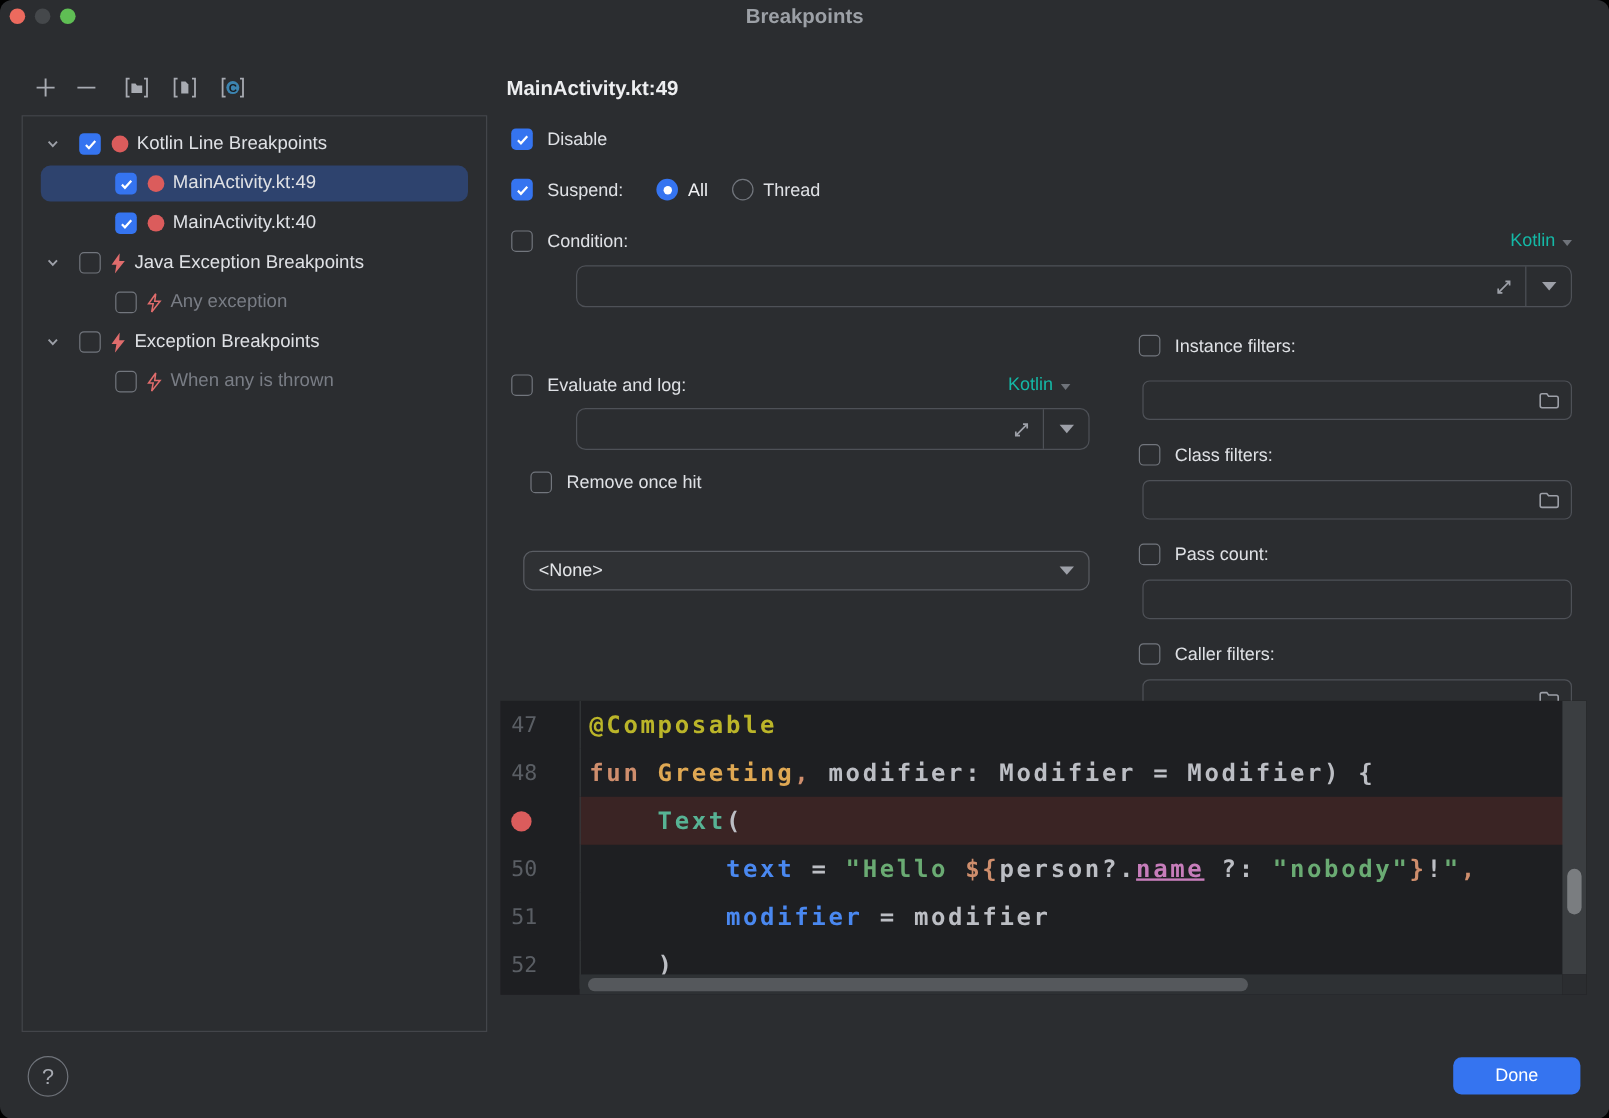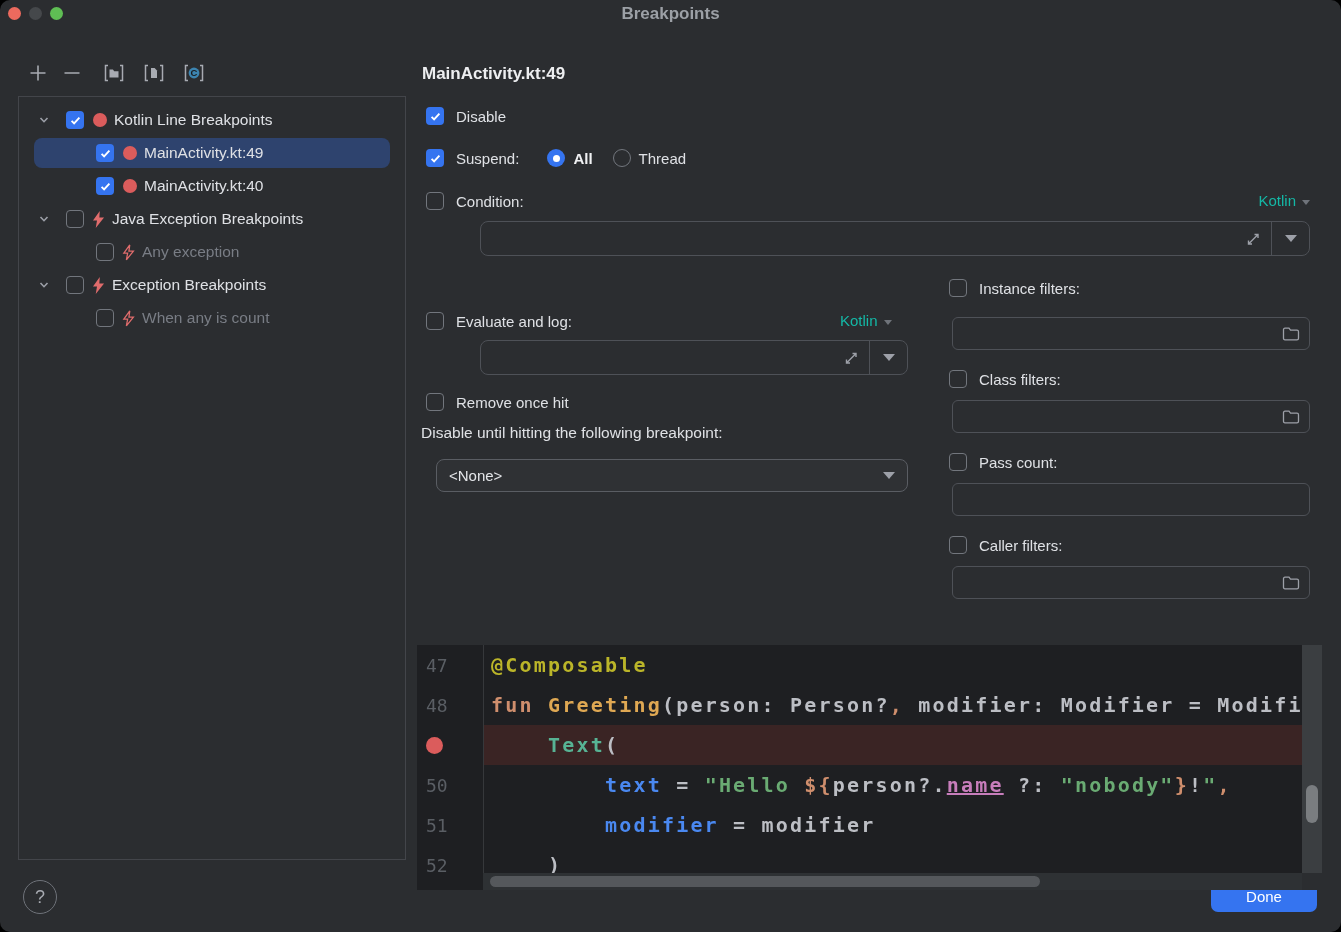--- a/index.html
+++ b/index.html
@@ -36,42 +36,42 @@
   .cb.off{border:1.5px solid #72767D;}
   .radio{width:18px;height:18px;border-radius:50%;flex:none;position:relative;}
   .radio.sel{background:#3574F0;}
   .radio.sel::after{content:"";position:absolute;left:5.5px;top:5.5px;width:7px;height:7px;border-radius:50%;background:#fff;}
   .radio.unsel{border:1.5px solid #72767D;}
   .radio.dis-sel{border:1.5px solid #565A60;}
   .radio.dis-sel::after{content:"";position:absolute;left:4.5px;top:4.5px;width:6px;height:6px;border-radius:50%;background:#6F737A;}
   
   .row{position:absolute;display:flex;align-items:center;height:20px;}
   .lbl{font-size:15px;color:#DFE1E5;white-space:pre;}
-  .lbl.b{font-weight:700;color:#F0F1F3;}
+  .lbl.b{font-weight:400;color:#F0F1F3;}
   .lbl.dim{color:#6F737A;}
   .pagetitle{position:absolute;left:422px;top:64px;font-size:17px;font-weight:700;color:#EDEEF0;}
   .ml12{margin-left:12px;} .ml8{margin-left:8px;} .ml10{margin-left:10px;}
   .ml18{margin-left:18px;} .ml20{margin-left:20px;} .ml28{margin-left:28px;}
   .lang{position:absolute;display:flex;align-items:center;font-size:15px;color:#14b8a6;cursor:default;}
   .lang-tri{width:0;height:0;border-left:4px solid transparent;border-right:4px solid transparent;
     border-top:5px solid #6F737A;margin-left:6px;margin-top:3px;}
   .xfield{position:absolute;border:1px solid #4E5157;border-radius:8px;display:flex;align-items:center;background:#2B2D30;}
   .xinput{flex:1;height:100%;background:transparent;border:none;outline:none;}
   .expandbox{padding:0 10px;display:flex;align-items:center;color:#9DA0A8;}
   .xdivider{width:1px;align-self:stretch;background:#4E5157;}
   .xarrow{width:37px;display:flex;align-items:center;justify-content:center;}
   .tri-down{width:0;height:0;border-left:6px solid transparent;border-right:6px solid transparent;border-top:7px solid #9DA0A8;}
   .ffield{position:absolute;border:1px solid #4E5157;border-radius:6px;display:flex;align-items:center;
     justify-content:flex-end;padding:0 9px;background:#2B2D30;}
   .sectionlbl{position:absolute;font-size:15.5px;color:#DFE1E5;}
   .combo{position:absolute;border:1px solid #5A5D63;background:#2F3134;border-radius:8px;
     display:flex;align-items:center;padding:0 12px;font-size:15px;color:#E4E6E9;}
   .combo .spacer{flex:1;}
   
-  .code{position:absolute;left:417px;top:645px;width:905px;height:245px;background:#1E1F22;overflow:hidden;
+  .code{position:absolute;left:417px;top:584px;width:905px;height:245px;background:#1E1F22;overflow:hidden;
     font-family:"DejaVu Sans Mono","Liberation Mono",monospace;}
   .cl{display:flex;height:40px;align-items:stretch;}
   .cl .num{width:66px;flex:none;padding-left:9px;font-size:18px;color:#5A5E64;display:flex;align-items:center;}
   .cl .src{flex:1;border-left:1px solid #36383B;padding-left:7px;white-space:pre;
     font-size:20px;letter-spacing:2.2px;display:flex;align-items:center;overflow:hidden;font-weight:bold;}
   .cl.bp .src{background:#3A2424;}
   .gdot{width:17px;height:17px;border-radius:50%;background:#DB5C5C;}
   .tk-ann{color:#BBB529;} .tk-kw{color:#CF8E6D;} .tk-fn{color:#DFA853;}
   .tk-call{color:#57B394;} .tk-pl{color:#BCBEC4;} .tk-or{color:#CF8E6D;}
   .tk-str{color:#6AAB73;} .tk-arg{color:#4A88F0;}
@@ -199,21 +199,21 @@
         </span>
       <span class="tlabel">Exception Breakpoints</span>
     </div>
     <div class="trow lvl1">
       <span class="cb off"></span>
       <span class="bolt">
           <svg width="13" height="17" viewBox="0 0 12 16">
             <path d="M7.2 0.8L1.6 8.6h3.6L4 15l6.6-8.3H6.4z" fill="none" stroke="#E06C6C" stroke-width="1.2"></path>
           </svg>
         </span>
-      <span class="tlabel muted">When any is count</span>
+      <span class="tlabel muted">When any is thrown</span>
     </div>
   </div>
 
   <div class="pagetitle">MainActivity.kt:49</div>
 
   <div class="row" style="left:426px;top:106px">
     <span class="cb on">
         <svg width="13" height="13" viewBox="0 0 14 14">
           <path d="M2.8 7.4l2.7 2.8 5.7-6.4" stroke="#fff" stroke-width="2" fill="none"></path>
         </svg>
@@ -270,26 +270,25 @@
         <svg width="16" height="16" viewBox="0 0 16 16">
           <path d="M9.5 3.5H13v3.5M13 3.5L3.5 13M3.5 9.5V13H7" stroke="#9DA0A8" stroke-width="1.4" fill="none"></path>
         </svg>
       </span>
     <span class="xdivider"></span>
     <span class="xarrow">
         <i class="tri-down"></i>
       </span>
   </div>
 
-  <div class="row" style="left:426px;top:392px">
+  <div class="row" style="left:442px;top:392px">
     <span class="cb off"></span>
     <span class="lbl ml12">Remove once hit</span>
   </div>
 
-  <div class="sectionlbl" style="left:421px;top:424px">Disable until hitting the following breakpoint:</div>
   <div class="combo" style="left:436px;top:459px;width:472px;height:33px">
     <span>&lt;None&gt;</span>
     <span class="spacer"></span>
     <i class="tri-down"></i>
   </div>
 
 
   <div class="row" style="left:949px;top:278px">
     <span class="cb off"></span>
     <span class="lbl ml12">Instance filters:</span>
@@ -326,21 +325,21 @@
       </svg>
   </div>
 
   <div class="code">
     <div class="cl">
       <span class="num">47</span>
       <span class="src"><span class="tk-ann">@Composable</span></span>
     </div>
     <div class="cl">
       <span class="num">48</span>
-      <span class="src"><span class="tk-kw">fun </span><span class="tk-fn">Greeting</span><span class="tk-pl">(person: Person?</span><span class="tk-or">,</span><span class="tk-pl"> modifier: Modifier = Modifier) {</span></span>
+      <span class="src"><span class="tk-kw">fun </span><span class="tk-fn">Greeting</span><span class="tk-or">,</span><span class="tk-pl"> modifier: Modifier = Modifier) {</span></span>
     </div>
     <div class="cl bp">
       <span class="num">
           <span class="gdot"></span>
         </span>
       <span class="src"><span class="tk-pl">    </span><span class="tk-call">Text</span><span class="tk-pl">(</span></span>
     </div>
     <div class="cl">
       <span class="num">50</span>
       <span class="src"><span class="tk-pl">        </span><span class="tk-arg">text</span><span class="tk-pl"> = </span><span class="tk-str">"Hello </span><span class="tk-or">${</span><span class="tk-pl">person?.</span><span class="tk-prop">name</span><span class="tk-pl"> ?: </span><span class="tk-str">"nobody"</span><span class="tk-or">}</span><span class="tk-pl">!</span><span class="tk-str">"</span><span class="tk-or">,</span></span>

